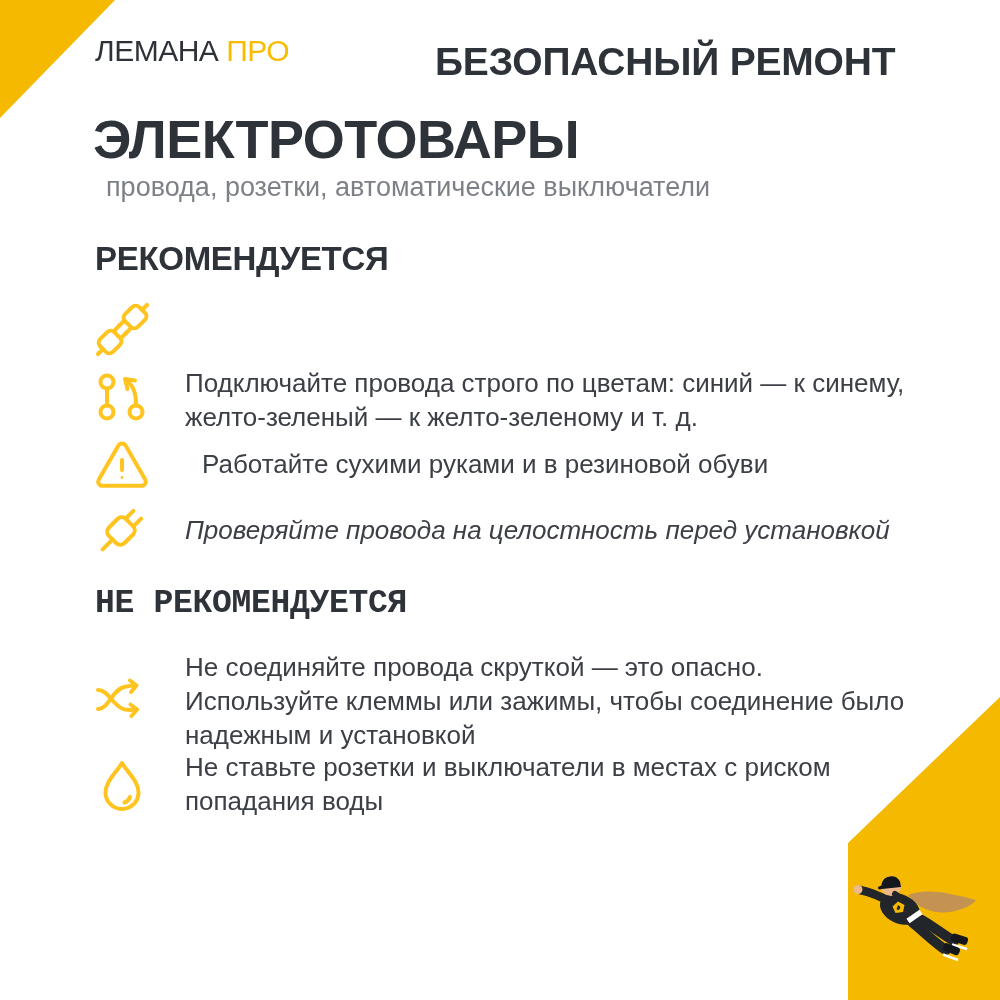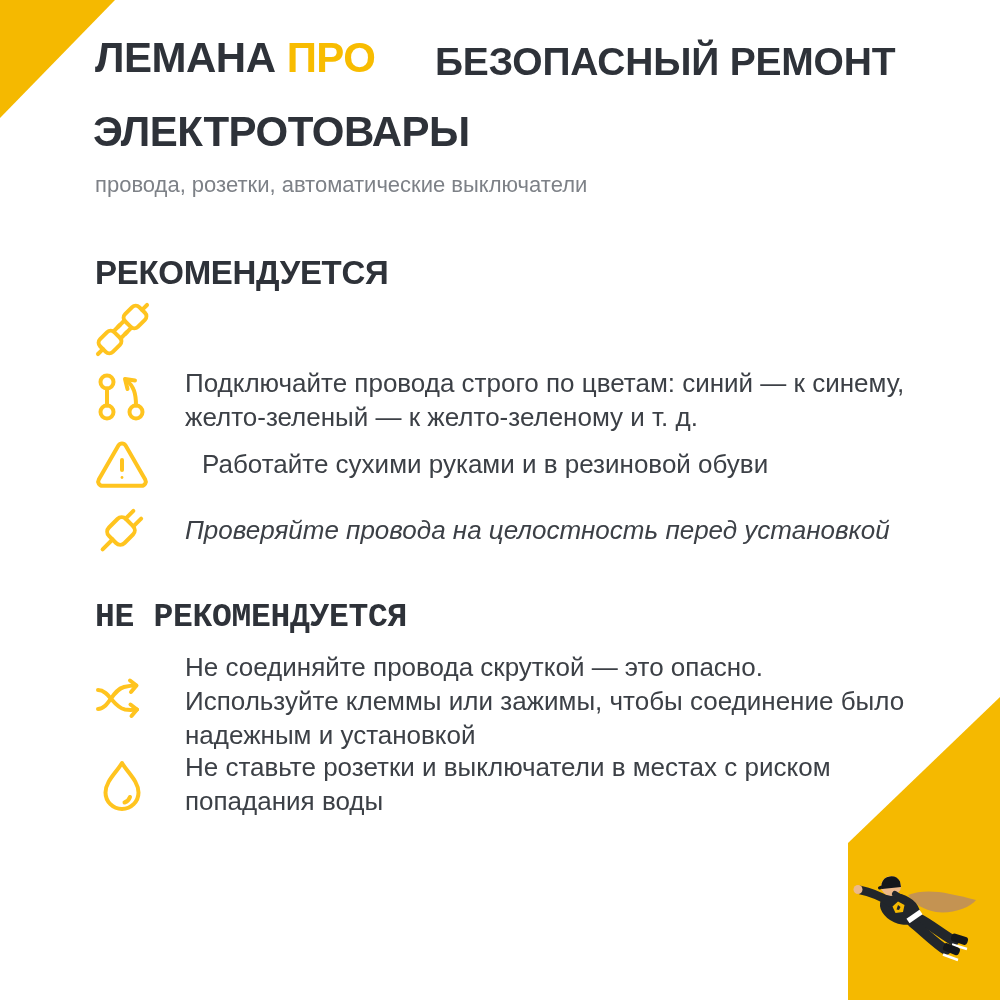--- a/index.html
+++ b/index.html
@@ -26,43 +26,42 @@
     clip-path:polygon(0 0,100% 0,0 100%);
   }
   .corner-br{
     position:absolute;right:0;bottom:0;width:152px;height:303px;
     background:var(--yellow);
     clip-path:polygon(100% 0,0 146px,0 100%,100% 100%);
   }
   .mascot{position:absolute;left:848px;top:862px;width:135px;height:105px;}
   .brand{
     position:absolute;left:95px;top:34px;
-    font-size:42px;font-weight:700;letter-spacing:-0.5px;
+    font-size:30px;font-weight:400;letter-spacing:-0.5px;
     color:var(--dark);white-space:nowrap;
   }
   .brand .accent{color:#F8BC00;}
   .header-title{
     position:absolute;left:435px;top:40px;
     font-size:39px;font-weight:800;letter-spacing:-0.2px;
     color:var(--dark);white-space:nowrap;
   }
   .page-title{
     position:absolute;left:93px;top:108px;
-    font-size:42px;font-weight:900;letter-spacing:-0.5px;
+    font-size:54px;font-weight:900;letter-spacing:-0.5px;
     color:var(--dark);
   }
   .page-subtitle{
-    position:absolute;left:95px;top:172px;
-    font-size:22px;font-weight:400;color:var(--muted);
+    position:absolute;left:106px;top:172px;
+    font-size:27px;font-weight:400;color:var(--muted);
   }
   .section-heading{
     position:absolute;left:95px;
     font-size:33px;font-weight:800;letter-spacing:-0.3px;
     color:var(--dark);
-    margin-top:14px;
   }
   #heading-recommended{top:240px;}
   #heading-not-recommended{top:585px;font-family:Liberation Mono, monospace;}
   .row{
     position:absolute;left:90px;width:840px;
     display:flex;align-items:center;gap:31px;
   }
   .row .icon-box{flex:0 0 64px;width:64px;height:64px;}
   .row .row-text{
     font-size:26px;line-height:34px;color:var(--body);

